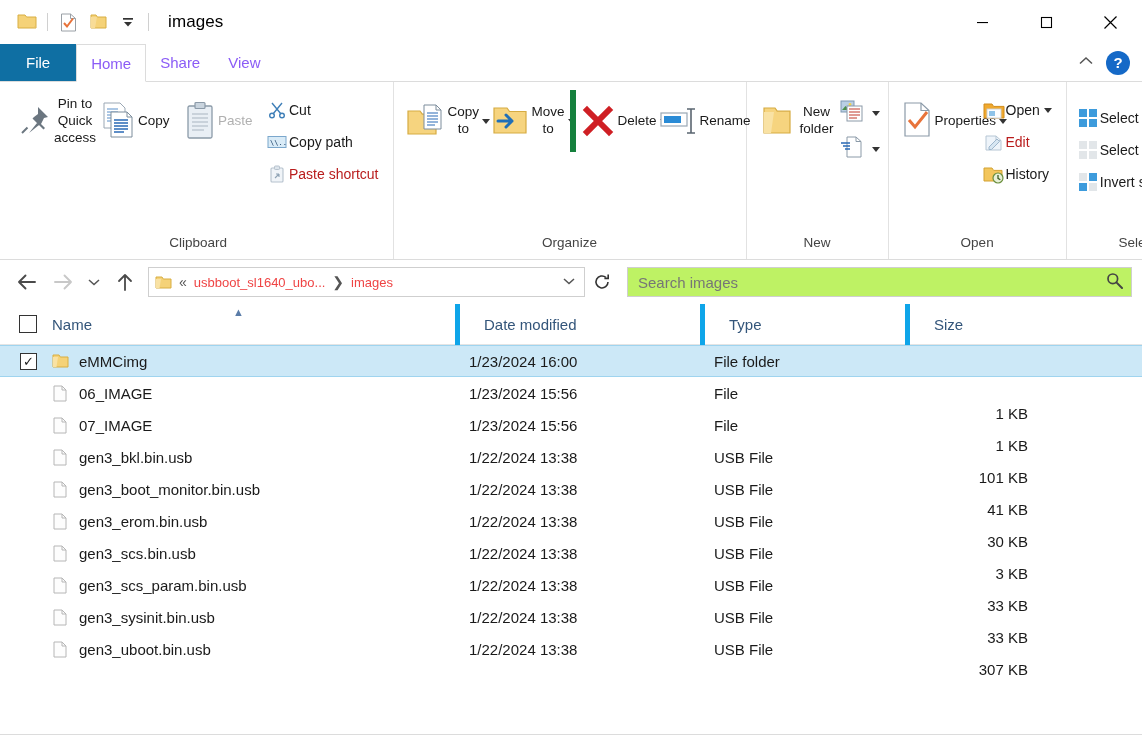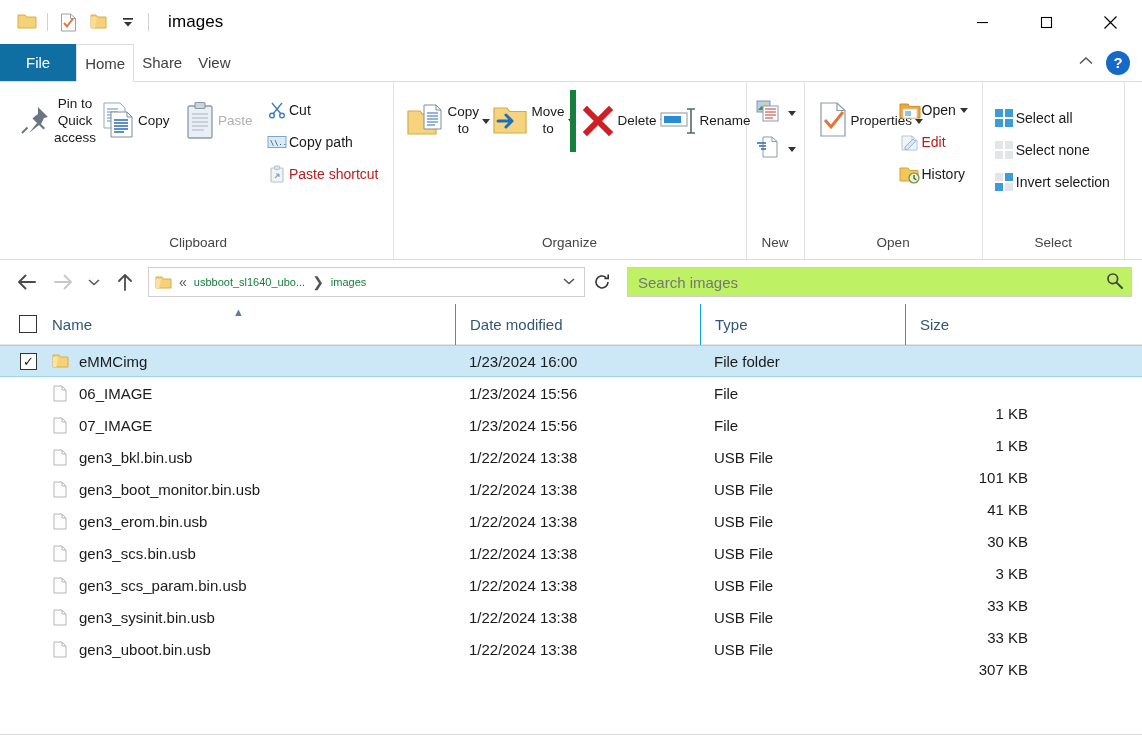--- a/index.html
+++ b/index.html
@@ -30,22 +30,22 @@
     align-items: center; justify-content: center;
   }
 
   
   .tabstrip {
     height: 38px; display: flex; align-items: stretch;
     background: #ffffff; border-bottom: 1px solid #dcdcdc;
     position: relative;
   }
   .tab {
-    padding: 0 8px; display: flex; align-items: center;
-    font-size: 15px; color: #404040; background: transparent;
+    padding: 0 14px; display: flex; align-items: center;
+    font-size: 15px; color: #8b5cf6; background: transparent;
   }
   .tab.file {
     background: #0f6fa3; color: #fff; padding: 0 26px;
   }
   .tab.active {
     background: #ffffff; border: 1px solid #dcdcdc;
     border-bottom: 1px solid #ffffff; margin-bottom: -1px;
   }
   .tabstrip-right {
     margin-left: auto; display: flex; align-items: center;
@@ -110,21 +110,21 @@
   .nav-btn {
     width: 34px; height: 32px; display: flex;
     align-items: center; justify-content: center;
   }
   .nav-btn.sm { width: 24px; }
   .crumbbox {
     flex: 0 0 437px; height: 30px; border: 1px solid #cfcfcf;
     display: flex; align-items: center; background: #fff;
     margin-left: 4px; padding-left: 6px;
   }
-  .crumb-txt { font-size: 11px; color: #15803d; }
+  .crumb-txt { font-size: 13px; color: #ef4444; }
   .crumb-sep { font-size: 14px; color: #555; padding: 0 7px; }
   .crumb-chev { margin-left: auto; padding: 0 8px; }
   .refresh-btn {
     width: 30px; height: 30px; display: flex;
     align-items: center; justify-content: center;
   }
   .searchbox {
     flex: 1; height: 30px; border: 1px solid #cfcfcf;
     display: flex; align-items: center; margin-left: 8px;
     padding: 0 8px 0 10px; background: #bef264;
@@ -132,22 +132,22 @@
   .search-ph { font-size: 15px; color: #767676; flex: 1; }
 
   
   .listarea { height: 430px; display: flex; flex-direction: column; background: #fff; }
   .colhdr {
     height: 41px; display: flex; align-items: center;
     border-bottom: 1px solid #e4e4e4; position: relative;
   }
   .colhdr .cell {
     font-size: 15px; color: #33557a; height: 41px;
-    display: flex; align-items: center; border-left: 1px solid #0ea5e9;
-    padding-left: 14px;
+    display: flex; align-items: center; border-left: 5px solid #0ea5e9;
+    padding-left: 24px;
   }
   .colhdr .cell.first { border-left: none; padding-left: 0; }
   .sortcaret {
     position: absolute; left: 233px; top: 2px;
     font-size: 11px; color: #5a7ca8;
   }
   .hdr-chk {
     width: 18px; height: 18px; border: 1.6px solid #333;
     margin-left: 19px; margin-right: 15px; background: #fff;
   }
@@ -371,20 +371,29 @@
           </svg>
         </span>
         <span>Rename</span>
       </div>
     </div>
     <div class="rgroup-label">Organize</div>
   </div>
 
   <div class="rgroup">
     <div class="rgroup-body">
+      <div class="big-btn">
+        <span class="ico">
+          <svg width="40" height="40" viewBox="0 0 40 40">
+            <path d="M7 7h11l2.2 3.2H33V32H7z" fill="#f6d47f" stroke="#d6ab42" stroke-width="1.2"></path>
+            <path d="M7 11h10l-3 21H7z" fill="#f9e2a4"></path>
+          </svg>
+        </span>
+        <span>New folder</span>
+      </div>
       <div class="icon-stack">
         <div class="icon-stack-row">
           <span>
             <svg width="26" height="24" viewBox="0 0 26 24">
               <rect x="2" y="2" width="13" height="11" fill="#b9cfe4" stroke="#7e98b3" stroke-width="1"></rect>
               <path d="M3 11l3.5-4 3 3 2.5-3 3 4z" fill="#4a8f4a"></path>
               <circle cx="11" cy="5.5" r="1.4" fill="#f2d14b"></circle>
               <rect x="8" y="7" width="15" height="15" fill="#fff" stroke="#8b9aa8" stroke-width="1"></rect>
               <g stroke="#c0392b" stroke-width="1">
                   <path d="M10 10h11M10 13h11M10 16h11M10 19h8"></path>

